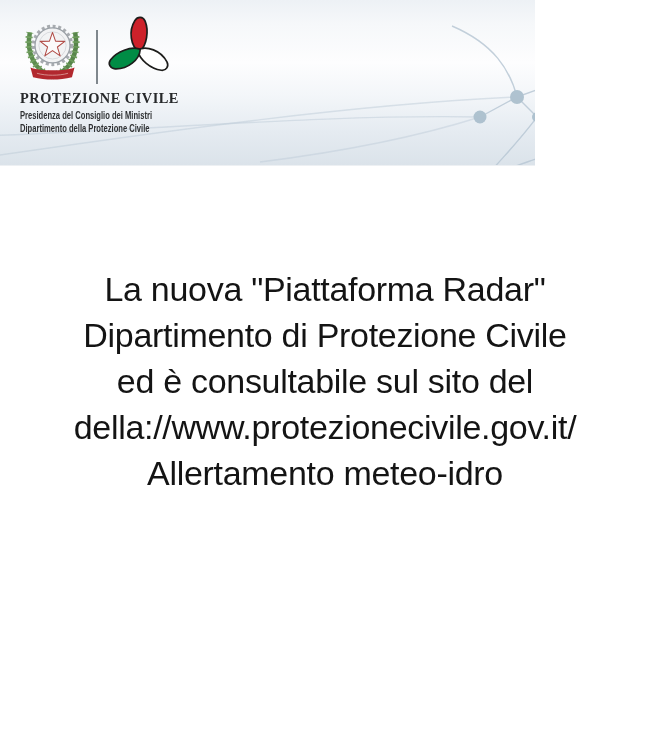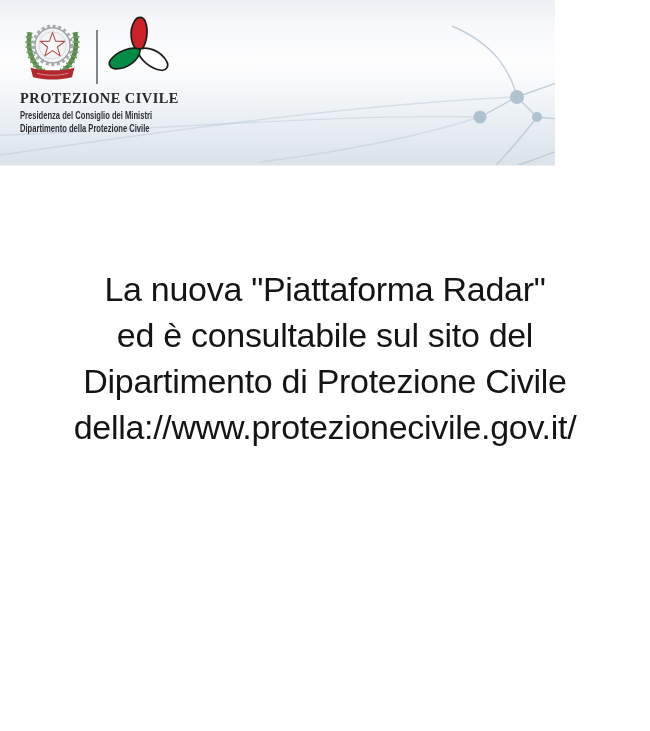--- a/index.html
+++ b/index.html
@@ -12,21 +12,20 @@
   }
   
   .header {
     position:relative;
     width:535px; height:165px;
     background:linear-gradient(180deg,
       #edf1f5 0%, #f6f8fa 15%, #fdfdfe 38%,
       #f3f6f9 58%, #e5ebf1 80%, #dbe3ea 100%);
     border-bottom:1px solid #edf0f3;
     overflow:hidden;
-    padding-left:20px;
   }
   .network-svg { position:absolute; left:0; top:0; opacity:.85; }
   .emblem-svg  { position:absolute; left:20px;  top:13px; }
   .logo-divider{
     position:absolute; left:96px; top:30px;
     width:2px; height:54px; background:#7f878d;
   }
   .pclogo-svg  { position:absolute; left:104px; top:15px; }
   .brand-title {
     position:absolute; left:20px; top:89px;
@@ -120,16 +119,17 @@
     </g>
   </svg>
 
   <div class="brand-title">PROTEZIONE CIVILE</div>
   <div class="brand-sub sub1">Presidenza del Consiglio dei Ministri</div>
   <div class="brand-sub sub2">Dipartimento della Protezione Civile</div>
 </div>
 
 <main class="notice">
   <div class="nline">La nuova "Piattaforma Radar"</div>
+  <div class="nline">Dipartimento di Protezione Civile</div>
   <div class="nline">ed è consultabile sul sito del</div>
-  <div class="nline">Dipartimento di Protezione Civile</div>
   <div class="nline">della://www.protezionecivile.gov.it/</div>
+  <div class="nline">Allertamento meteo-idro</div>
 </main>
 
 </body></html>

